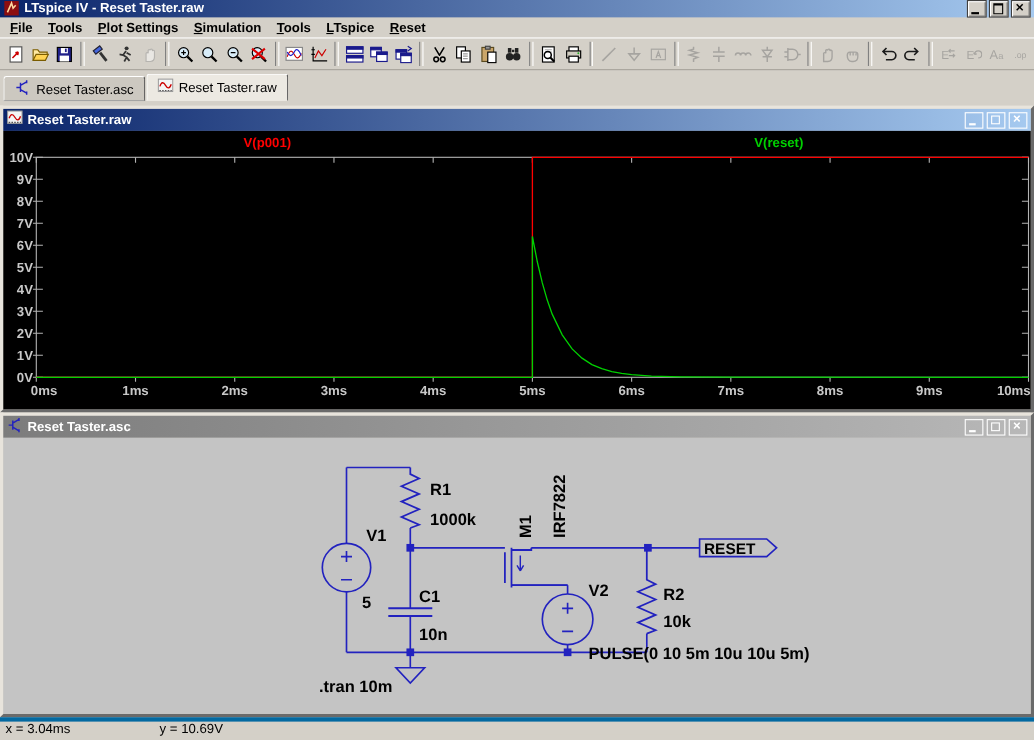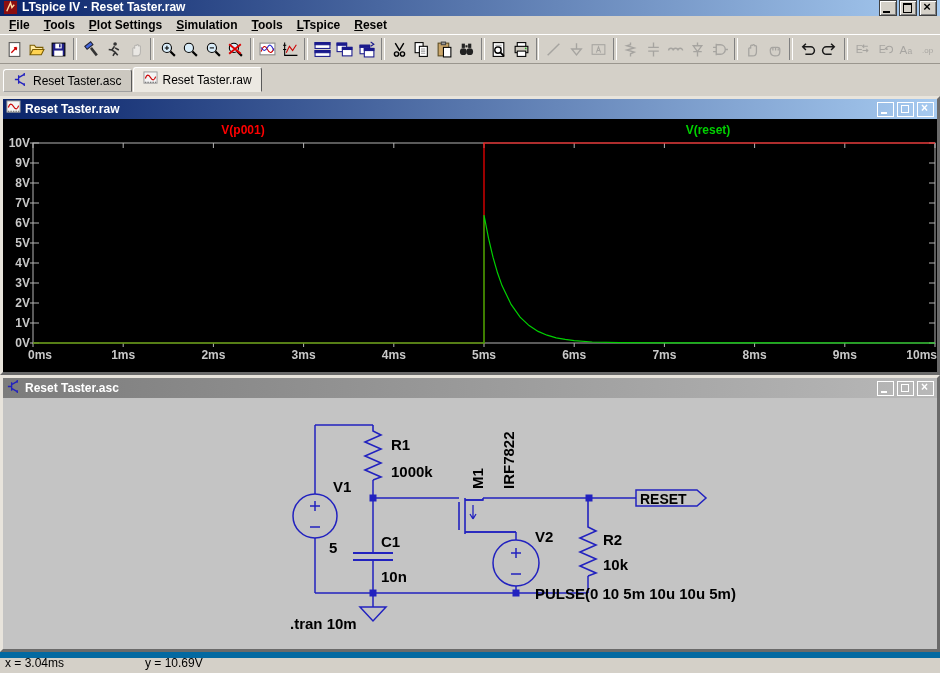--- a/index.html
+++ b/index.html
@@ -50,21 +50,21 @@
   #wave-window{top:96px;height:279px;}
   #wave-content{width:934px;height:253px;background:#000;}
   #asc-window{top:375px;height:277px;}
   #asc-content{width:934px;height:251px;background:#c4c4c4;}
   
   #plot-svg text{font-family:"Liberation Sans",sans-serif;font-size:12px;font-weight:bold;fill:#c8c8c8;}
   
   #schematic-svg text{font-family:"Liberation Sans",sans-serif;font-weight:bold;fill:#000;}
   
   .status-bar{position:absolute;left:0;top:652px;width:940px;height:16px;background:#d4d0c8;
-              border-top:6px solid #0369a1;display:flex;align-items:center;box-sizing:border-box;}
+              border-top:4px solid #0369a1;display:flex;align-items:center;box-sizing:border-box;}
   .status-bar span{display:inline-block;}
   #status-x{margin-left:5px;width:140px;}
 </style>
 </head>
 <body>
 
 <div id="root">
 
   <div class="title-bar">
     <span><svg viewBox="0 0 16 16" width="15" height="15">

